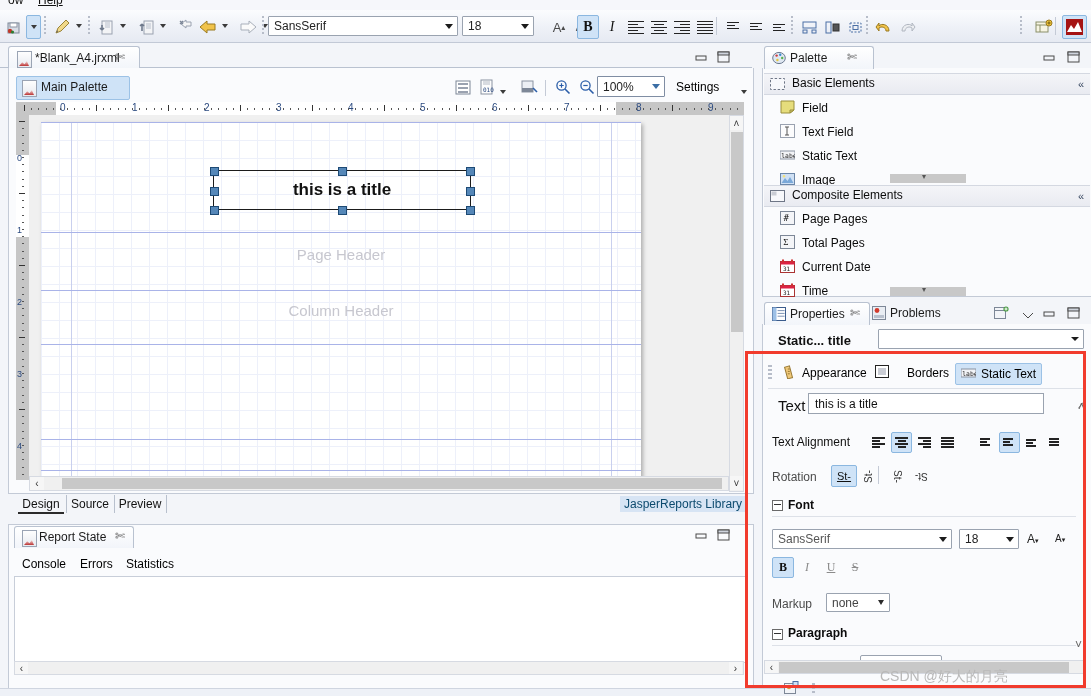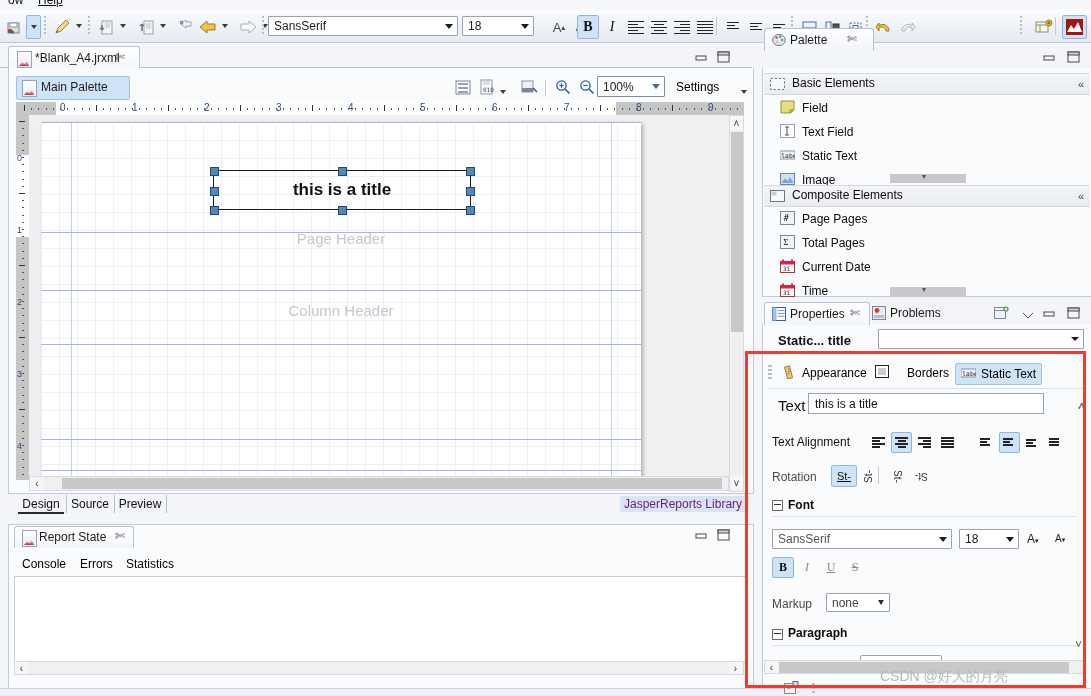--- a/index.html
+++ b/index.html
@@ -101,21 +101,21 @@
   #dspunder{position:absolute;left:18px;top:512px;width:46px;height:2px;background:#2b2b2b;}
 
   
   #rspane{left:8px;top:524px;width:744px;height:165px;background:#fafbfd;border:1px solid #c3cad6;}
   #rstab{left:14px;top:526px;width:118px;height:21px;background:linear-gradient(to bottom,#ffffff,#f2f5fa);
     border:1px solid #b9c2d0;border-bottom:none;border-radius:3px 3px 0 0;}
   #rsbody{left:14px;top:576px;width:730px;height:85px;background:#fff;border:1px solid #c8ced9;}
 
   
   #palettepane{left:762px;top:68px;width:328px;height:228px;background:#fafbfd;border:1px solid #c3cad6;border-top:none;}
-  #palettetab{left:764px;top:28px;width:108px;height:22px;background:linear-gradient(to bottom,#ffffff,#f2f5fa);
+  #palettetab{left:764px;top:46px;width:108px;height:22px;background:linear-gradient(to bottom,#ffffff,#f2f5fa);
      border:1px solid #b9c2d0;border-bottom:none;border-radius:3px 3px 0 0;text-align:center;}
   .palsec{position:absolute;left:764px;width:326px;height:20px;
      background:linear-gradient(to bottom,#f4f5f8,#e9ebf1);border-top:1px solid #d4d8e1;border-bottom:1px solid #d4d8e1;}
   .palitem{position:absolute;left:780px;height:20px;display:flex;align-items:center;}
   .palitem .lbl{margin-left:7px;font-size:12px;color:#0b0b0b;}
   .palsec .lbl{position:absolute;left:28px;top:2px;font-size:12px;color:#0b0b0b;}
   .chev{position:absolute;right:6px;top:4px;font-size:11px;color:#3b4a63;}
 
   #proppane{left:762px;top:324px;width:328px;height:368px;background:#fafbfd;border:1px solid #c3cad6;border-top:none;}
   #proptab{left:764px;top:302px;width:104px;height:22px;background:linear-gradient(to bottom,#ffffff,#f2f5fa);
@@ -610,21 +610,21 @@
 
 <div class="abs" id="canvaswrap">
   <div id="page">
     <div class="marginv" style="left:30px;"></div>
     <div class="marginv" style="left:570px;"></div>
 
     <div class="bandline" style="top:0px;"></div>
 
     <div class="bandlbl" style="top:60px;"></div>
     <div class="bandline" style="top:110px;"></div>
-    <div class="bandlbl" style="top:108px;">Page Header</div>
+    <div class="bandlbl" style="top:124px;">Page Header</div>
     <div class="bandline" style="top:168px;"></div>
     <div class="bandlbl" style="top:180px;">Column Header</div>
     <div class="bandline" style="top:222px;"></div>
     <div class="bandline" style="top:317px;"></div>
     <div class="bandline" style="top:348px;"></div>
 
     <div id="titleEl">
       <div id="titleTxt">this is a title</div>
       <span class="hndl" style="left:-4px;top:-4px;"></span>
       <span class="hndl" style="left:124px;top:-4px;"></span>
@@ -645,21 +645,21 @@
 <div class="sbtrack abs" style="left:729px;top:115px;width:15px;height:377px;">
   <div class="sbarrow" style="left:0;top:0;width:13px;height:14px;">˄</div>
   <div class="sbthumb" style="left:1px;top:16px;width:12px;height:200px;"></div>
   <div class="sbarrow" style="left:0;top:360px;width:13px;height:14px;">˅</div>
 </div>
 
 <div class="dsptab" style="left:16px;width:50px;">Design</div>
 <div class="dsptab" style="left:66px;width:48px;">Source</div>
 <div class="dsptab" style="left:114px;width:52px;">Preview</div>
 <div id="dspunder" class="abs"></div>
-<div class="abs" style="left:620px;top:496px;background:#d7e4f4;padding:1px 4px;font-size:12px;color:#701a75;">JasperReports Library</div>
+<div class="abs" style="left:620px;top:496px;background:#d7e4f4;padding:1px 4px;font-size:12px;color:#0c4a6e;">JasperReports Library</div>
 
 <div class="abs" id="rspane"></div>
 <div class="abs" id="rstab">
   <span class="docicon" style="left:7px;top:3px;"></span>
   <span class="tabtxt" style="left:24px;top:3px;">Report State</span>
   <span class="closex" style="left:100px;top:2px;">✄</span>
 </div>
 <div class="abs" style="left:694px;top:528px;">
   <svg width="14" height="14" viewBox="0 0 14 14">
       <rect x="2" y="6" width="10" height="4" fill="none" stroke="#4a4a4a"></rect>

